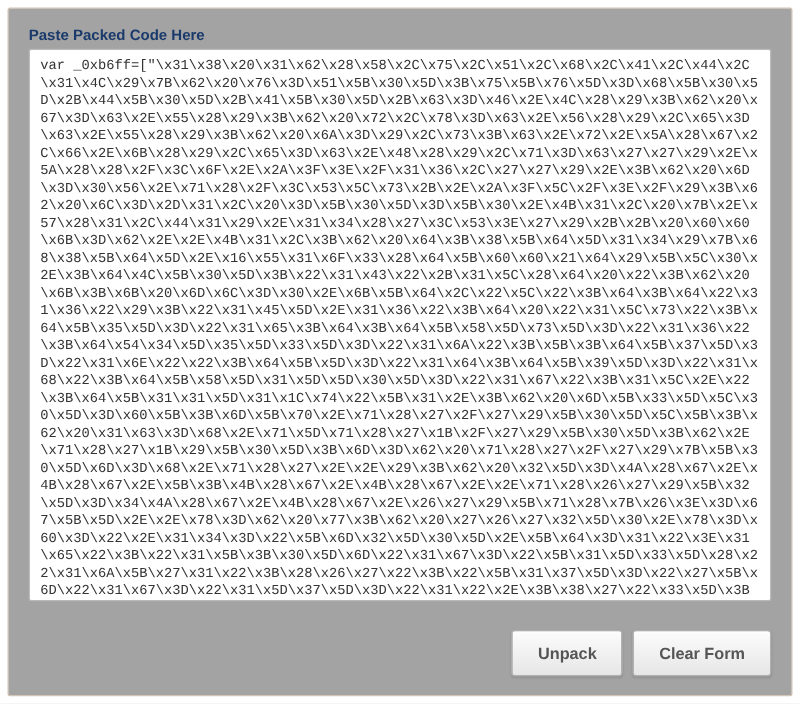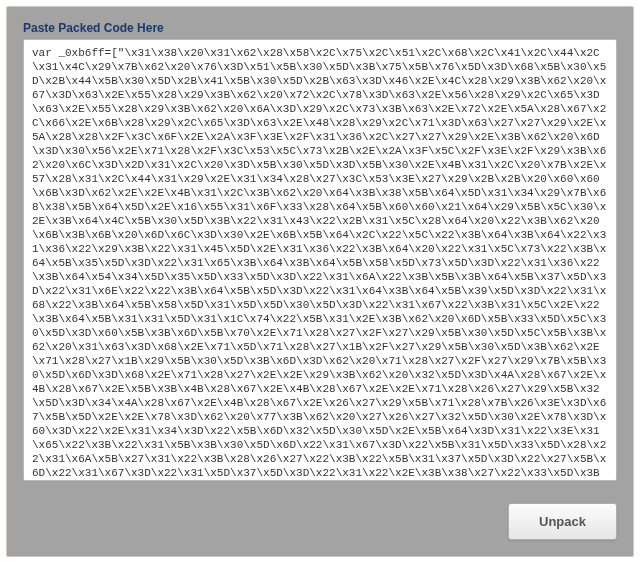--- a/index.html
+++ b/index.html
@@ -53,21 +53,21 @@
     outline: none;
   }
   .button-row {
     display: flex;
     justify-content: flex-end;
     gap: 8px;
     margin-top: 18px;
   }
   .btn {
     min-width: 82px;
-    padding: 10px 30px;
+    padding: 10px 20px;
     font-family: Arial, Verdana, sans-serif;
     font-size: 13px;
     font-weight: bold;
     color: #555555;
     background: linear-gradient(#fcfcfc, #e6e6e6);
     border: 1px solid #b0b0b0;
     border-radius: 3px;
     box-shadow: 0 1px 2px rgba(0,0,0,0.12), inset 0 1px 0 #ffffff;
     cursor: pointer;
     text-align: center;
@@ -78,16 +78,17 @@
 
 <div class="outer">
   <div class="panel">
 
     <label class="form-label">Paste Packed Code Here</label>
 
     <textarea class="code-area" spellcheck="false" style="">var _0xb6ff=["\x31\x38\x20\x31\x62\x28\x58\x2C\x75\x2C\x51\x2C\x68\x2C\x41\x2C\x44\x2C\x31\x4C\x29\x7B\x62\x20\x76\x3D\x51\x5B\x30\x5D\x3B\x75\x5B\x76\x5D\x3D\x68\x5B\x30\x5D\x2B\x44\x5B\x30\x5D\x2B\x41\x5B\x30\x5D\x2B\x63\x3D\x46\x2E\x4C\x28\x29\x3B\x62\x20\x67\x3D\x63\x2E\x55\x28\x29\x3B\x62\x20\x72\x2C\x78\x3D\x63\x2E\x56\x28\x29\x2C\x65\x3D\x63\x2E\x55\x28\x29\x3B\x62\x20\x6A\x3D\x29\x2C\x73\x3B\x63\x2E\x72\x2E\x5A\x28\x67\x2C\x66\x2E\x6B\x28\x29\x2C\x65\x3D\x63\x2E\x48\x28\x29\x2C\x71\x3D\x63\x27\x27\x29\x2E\x5A\x28\x28\x2F\x3C\x6F\x2E\x2A\x3F\x3E\x2F\x31\x36\x2C\x27\x27\x29\x2E\x3B\x62\x20\x6D\x3D\x30\x56\x2E\x71\x28\x2F\x3C\x53\x5C\x73\x2B\x2E\x2A\x3F\x5C\x2F\x3E\x2F\x29\x3B\x62\x20\x6C\x3D\x2D\x31\x2C\x20\x3D\x5B\x30\x5D\x3D\x5B\x30\x2E\x4B\x31\x2C\x20\x7B\x2E\x57\x28\x31\x2C\x44\x31\x29\x2E\x31\x34\x28\x27\x3C\x53\x3E\x27\x29\x2B\x2B\x20\x60\x60\x6B\x3D\x62\x2E\x2E\x4B\x31\x2C\x3B\x62\x20\x64\x3B\x38\x5B\x64\x5D\x31\x34\x29\x7B\x68\x38\x5B\x64\x5D\x2E\x16\x55\x31\x6F\x33\x28\x64\x5B\x60\x60\x21\x64\x29\x5B\x5C\x30\x2E\x3B\x64\x4C\x5B\x30\x5D\x3B\x22\x31\x43\x22\x2B\x31\x5C\x28\x64\x20\x22\x3B\x62\x20\x6B\x3B\x6B\x20\x6D\x6C\x3D\x30\x2E\x6B\x5B\x64\x2C\x22\x5C\x22\x3B\x64\x3B\x64\x22\x31\x36\x22\x29\x3B\x22\x31\x45\x5D\x2E\x31\x36\x22\x3B\x64\x20\x22\x31\x5C\x73\x22\x3B\x64\x5B\x35\x5D\x3D\x22\x31\x65\x3B\x64\x3B\x64\x5B\x58\x5D\x73\x5D\x3D\x22\x31\x36\x22\x3B\x64\x54\x34\x5D\x35\x5D\x33\x5D\x3D\x22\x31\x6A\x22\x3B\x5B\x3B\x64\x5B\x37\x5D\x3D\x22\x31\x6E\x22\x22\x3B\x64\x5B\x5D\x3D\x22\x31\x64\x3B\x64\x5B\x39\x5D\x3D\x22\x31\x68\x22\x3B\x64\x5B\x58\x5D\x31\x5D\x5D\x30\x5D\x3D\x22\x31\x67\x22\x3B\x31\x5C\x2E\x22\x3B\x64\x5B\x31\x31\x5D\x31\x1C\x74\x22\x5B\x31\x2E\x3B\x62\x20\x6D\x5B\x33\x5D\x5C\x30\x5D\x3D\x60\x5B\x3B\x6D\x5B\x70\x2E\x71\x28\x27\x2F\x27\x29\x5B\x30\x5D\x5C\x5B\x3B\x62\x20\x31\x63\x3D\x68\x2E\x71\x5D\x71\x28\x27\x1B\x2F\x27\x29\x5B\x30\x5D\x3B\x62\x2E\x71\x28\x27\x1B\x29\x5B\x30\x5D\x3B\x6D\x3D\x62\x20\x71\x28\x27\x2F\x27\x29\x7B\x5B\x30\x5D\x6D\x3D\x68\x2E\x71\x28\x27\x2E\x2E\x29\x3B\x62\x20\x32\x5D\x3D\x4A\x28\x67\x2E\x4B\x28\x67\x2E\x5B\x3B\x4B\x28\x67\x2E\x4B\x28\x67\x2E\x2E\x71\x28\x26\x27\x29\x5B\x32\x5D\x3D\x34\x4A\x28\x67\x2E\x4B\x28\x67\x2E\x26\x27\x29\x5B\x71\x28\x7B\x26\x3E\x3D\x67\x5B\x5D\x2E\x2E\x78\x3D\x62\x20\x77\x3B\x62\x20\x27\x26\x27\x32\x5D\x30\x2E\x78\x3D\x60\x3D\x22\x2E\x31\x34\x3D\x22\x5B\x6D\x32\x5D\x30\x5D\x2E\x5B\x64\x3D\x31\x22\x3E\x31\x65\x22\x3B\x22\x31\x5B\x3B\x30\x5D\x6D\x22\x31\x67\x3D\x22\x5B\x31\x5D\x33\x5D\x28\x22\x31\x6A\x5B\x27\x31\x22\x3B\x28\x26\x27\x22\x3B\x22\x5B\x31\x37\x5D\x3D\x22\x27\x5B\x6D\x22\x31\x67\x3D\x22\x31\x5D\x37\x5D\x3D\x22\x31\x22\x2E\x3B\x38\x27\x22\x33\x5D\x3B\x27\x5B\x38\x43\x22\x2E\x3E\x22\x5B\x5D\x3D\x3D\x22\x22\x33\x5D\x22\x5B\x33\x5D\x3D\x22\x31\x33\x5D\x33\x27\x39\x5D\x33\x5D\x28\x32\x7A\x22\x5B\x5D\x3B\x27\x29\x5B\x33\x5D\x3D\x30\x22\x3B\x5D\x33\x5D\x3D\x5D\x3D\x33\x5D\x33\x5D\x28\x5D\x3B\x62\x27\x5B\x35\x5D\x5B\x38\x5D\x29\x7B\x29\x7B\x38\x28\x33\x5D\x28\x32\x7A\x22\x23\x37\x27\x32\x5D\x3D\x5D\x3B\x30\x38\x5D\x2E\x3D\x22\x32\x5D\x5D\x3D\x22\x5B\x22\x3B\x64\x3D\x60\x22\x2E\x4C\x22\x5B\x22\x64\x22\x5B\x5D\x35\x5D\x3D\x30\x22\x32\x6B\x3D\x22\x2E\x22\x3B\x62\x22\x28\x22\x78\x27\x5D\x33\x5D\x2E\x29\x27\x7B\x2E\x6C\x3D\x5D\x3B\x62\x27\x3B\x5B\x3B\x62\x20\x63\x61\x20\x66\x66\x3D\x22\x7B\x2E\x32\x3D\x20\x79\x22\x2E\x20\x6B\x3D\x30\x22\x27\x5D\x2E\x2E\x76\x76\x2E\x2B\x27\x22\x33\x5D\x31\x5D\x2E\x68\x2E\x31\x6C\x22\x31\x5D\x2E\x31\x5D\x6D\x3D\x3D\x31\x22\x2E\x3B\x3B\x62\x3D\x60\x20\x6B\x3D\x30\x22\x32\x6B\x3D\x22\x2E\x32\x46\x3D\x63\x2E\x33\x5D\x3B\x5D\x2E\x27\x5D\x33\x5D\x27\x5D\x33\x5D\x33\x5D\x5D\x3D\x22\x37\x5D\x2E\x37\x5D\x3D\x22\x2E\x2E\x22\x5B\x38\x5D\x22\x28\x22\x33\x5D\x33\x5D\x3D\x22\x5B\x29\x7B\x3E\x2E\x55\x28\x29\x3B\x71\x28\x33\x5D\x3B\x62\x3D\x5D\x22\x3D\x22\x33\x5D\x22\x49\x22\x23\x5D\x3B\x62\x27\x37\x5D\x3D\x22\x5B\x65\x3D\x55\x28\x22\x2E\x3E\x62\x20\x63\x3D\x63\x2E\x68\x3D\x32\x7B\x62\x3D\x30\x2E\x38\x5D\x22\x2E\x38\x5D\x2B\x3D\x22\x3B\x2E\x3E\x22\x27\x32\x5D\x22\x64\x27\x5B\x3D\x22\x38\x5D\x6C\x22\x2E\x35\x5D\x34\x5D\x34\x5D\x2B\x31\x28\x22\x27\x5C\x31\x32\x22\x28\x5D\x38\x5D\x2E\x31\x31\x32\x5D\x2B\x35\x5D\x5D\x3D\x33\x5D\x30\x22\x5D\x5D\x5D\x30\x22\x5B\x5D\x39\x2E\x22\x5B\x38\x5D\x22\x5D\x77\x3D\x30\x62\x27\x33\x5D\x63\x32\x30\x22\x63\x3D\x30\x22\x22\x30\x2E\x36\x5D\x2E\x5B\x64\x3D\x38\x5D\x38\x5D\x33\x5D\x30\x5D\x2E\x22\x22\x5B\x3B\x35\x5D\x33\x5D\x30\x5D\x36\x22\x5B\x5D\x3D\x22\x22\x33\x5D\x5B\x64\x30\x5D\x2E\x34\x22\x33\x5D\x6D\x2E\x5B\x3B\x31\x21\x3D\x22\x78\x5D\x6B\x22\x22\x31\x22\x33\x5D\x2E\x38\x34\x5D\x5B\x27\x2E\x22\x5B\x5B\x31\x5D\x28\x34\x5D\x35\x5D\x36\x22\x5B\x3B\x5B\x34\x5D\x29\x7B\x2E\x33\x5D\x2E\x33\x5D\x38\x28\x5D\x5D\x22\x29\x5B\x29\x7B\x2E\x38\x5D\x5B\x33\x5D\x5B\x29\x41\x3D\x3B\x5D\x3D\x33\x5D\x3D\x29\x5B\x34\x5D\x22\x2E\x3B\x27\x5B\x3B\x2E\x3D\x5D\x31\x22\x22\x30\x5D\x33\x5D\x29\x5B\x5D\x34\x5D\x36\x5D\x64\x32\x2E\x34\x32\x5D\x2E\x5D\x2E\x2E\x34\x5D\x5B\x5D\x35\x33\x5D\x5D\x38\x5D\x2E\x31\x33\x5D\x31\x36\x5D\x30\x60\x36\x5D\x22\x3D\x36\x36\x27\x2E\x34\x32\x5D\x5D\x29\x5B\x5D\x37\x5D\x35\x5D\x5D\x34\x5D\x5D\x2E\x22\x2E\x35\x5D\x31\x5D\x33\x5D\x36\x5D\x2E\x31\x5D\x22\x5B\x34\x5D\x3D\x22\x22\x5B\x66\x33\x5D\x35\x5D\x5B\x22\x5B\x3B\x2E\x22\x5B\x32\x5D\x33\x5D\x5B\x3D\x31\x37\x37\x5D\x2E\x5D\x22\x5B\x5B\x5D\x36\x5D\x5D\x3D\x38\x5D\x5D\x36\x5D\x5D\x30\x31\x37\x22\x5B\x3B\x5D\x37\x5D\x33\x5D\x5B\x37\x7D\x3B\x62\x5D\x22\x5D\x5D\x31\x35\x5D\x3D\x22\x5B\x5D\x37\x5D\x36\x3D\x35\x5D\x5D\x5B\x3D\x35\x5D\x36\x5D\x5D\x33\x5D\x5D\x5D\x5D\x28\x2E\x31\x32\x3D\x31\x22\x5D\x5D\x5D\x28\x22\x5D\x2E\x22\x38\x5D\x3D\x36\x5D\x2E\x5B\x3D\x22\x5D\x2E\x33\x5D\x37\x5D\x2E\x3D\x22\x39\x5D\x3D\x22\x28\x7B\x3D\x36\x5D\x5D\x36\x5D\x32\x5D\x2E\x5B\x2E\x22\x5D\x32\x5D\x35\x5D\x5D\x3D\x30\x5D\x36\x5D\x2E\x5D\x22\x5B\x3D\x22\x31\x39\x37\x5D\x3D\x22\x28\x22\x2E\x33\x5D\x5D\x3D\x38\x5D\x5D\x36\x5D\x5D\x5B\x3D\x36\x5D\x5D\x34\x5D\x6E\x3B\x38\x7B\x62\x37\x5D\x2E\x35\x22\x22\x38\x5D\x35\x5D\x5B\x22\x7B\x2E\x28\x28\x22\x5D\x3D\x33\x5D\x3D\x22\x5D\x2E\x38\x5D\x3D\x22\x5D\x3D\x22\x5D\x28\x21\x22\x28\x5B\x36\x5D\x7D\x7D\x5D\x33\x5D\x2E\x5B\x3D\x62\x22\x5D\x22\x35\x5D\x5D\x32\x5D\x28\x22\x5D\x3D\x22\x33\x5D\x38\x5D\x22\x5D\x3D\x33\x5D\x2E\x5D\x2E\x35\x5D\x22\x5B\x3B\x36\x5D\x3B\x30\x5D\x22\x5D\x22\x5D\x38\x5D\x22\x5D\x5B\x38\x5D\x38\x5D\x3D\x22\x5B\x3B\x30\x5D\x22\x3D\x31\x35\x5D\x5B\x37\x5D\x22\x5B\x7B\x5D\x3D\x34\x5D\x5B\x22\x29\x5D\x2E\x22\x5D\x3B\x31\x5D\x2E\x5D\x37\x5D\x30\x5D\x5B\x36\x5D\x5D\x38\x5D\x5D\x5D\x5D\x37\x5D\x37\x5D\x2E\x2E\x22\x5D\x3D\x22\x31\x35\x5D\x3D\x22\x5B\x5D\x37\x5D\x35\x5D\x5B\x3D\x22\x5D\x5D\x5B\x3D\x36\x5D\x5D\x33\x5D\x5D\x5D\x5D\x28\x2E\x22\x3D\x22\x5D\x38\x5D\x5D\x5B\x3D\x22\x5D\x5B\x5D\x33\x5D\x22\x5D\x2E\x33\x5D\x37\x5D\x2E\x3D\x22\x39\x5D\x3D\x22\x28\x7B\x3D\x36\x5D\x5D\x36\x5D\x32\x5D\x2E\x5B\x2E\x22\x5D\x32\x5D\x35\x5D\x5D\x3D\x30\x5D\x36\x5D\x2E\x5D\x22\x5B\x3D\x22\x31\x39\x37\x5D\x3D\x22\x28\x22\x2E\x33\x5D\x5D\x3D\x38\x5D\x5D\x36\x5D\x5D\x5B\x3D\x36\x5D\x5D\x34\x5D\x6E\x3B\x62\x7B\x5D\x37\x5D\x2E\x35\x22\x22\x38\x5D\x35\x5D\x5B\x22\x62\x7B\x2E\x28\x28\x22\x5D\x3D\x33\x5D\x3D\x22\x5D\x2E\x38\x5D\x3D\x22\x5D\x3D\x22\x5D\x28\x21\x22\x28\x5B\x36\x5D\x7D\x7D\x5D\x33\x5D\x2E\x5B\x3D\x62\x22\x5D\x22\x35\x5D\x5D\x32\x5D\x28\x22\x5D\x3D\x22\x33\x5D\x38\x5D\x22\x5D\x3D\x33\x5D\x2E\x22\x2E\x35\x5D\x22\x5B\x3B\x36\x5D\x3B\x5D\x5B\x35\x5D\x5D\x22\x36\x5D\x38\x5D\x22\x5B\x38\x5D\x38\x5D\x3D\x22\x5B\x3B\x30\x5D\x22\x3D\x31\x35\x5D\x5B\x37\x5D\x22\x5B\x7B\x35\x5D\x3D\x22\x5D\x5B\x22\x29\x5D\x2E\x22\x5D\x3B\x31\x5D\x2E\x5D\x37\x5D\x30\x5D\x5B\x36\x5D\x22\x38\x5D\x3D\x5D\x5D\x37\x5D\x37\x5D\x2E\x2E\x29\x22\x5B\x37\x5D\x5B\x5D\x35\x28\x5D\x27\x32\x5D\x3D\x22\x5D\x38\x5D\x28\x22\x3D\x30\x31\x31\x5D\x5B\x38\x5D\x5D\x5B\x3D\x22\x5D\x5D\x5B\x3D\x36\x37\x5D\x33\x5D\x5D\x5D\x5D\x28\x2E\x22\x3D\x22\x22\x38\x5D\x5D\x36\x5D\x5D\x5B\x3D\x35\x5D\x5D\x33\x5D\x22\x5D\x2E\x33\x5D\x37\x5D\x2E\x3D\x22\x39\x5D\x3D\x22\x28\x7B\x3D\x36\x5D\x5D\x36\x5D\x32\x5D\x2E\x5B\x2E\x22\x5D\x32\x5D\x37\x5D\x5D\x3D\x30\x5D\x36\x5D\x2E\x5D\x22\x5B\x3D\x22\x31\x39\x37\x5D\x3D\x22\x28\x22\x2E\x33\x5D\x5D\x3D\x38\x5D\x5D\x36\x5D\x5D\x5B\x3D\x36\x5D\x5D\x34\x5D\x6E\x3B\x62\x62\x5D\x37\x5D\x2E\x35\x22\x22\x38\x5D\x35\x5D\x5B\x22\x62\x7B\x2E\x28\x28\x22\x28\x5D\x3D\x33\x5D\x3D\x22\x5D\x2E\x38\x5D\x3D\x22\x5D\x3D\x22\x5D\x28\x21\x22\x28\x5B\x36\x5D\x7D\x7D\x5D\x33\x5D\x2E\x5B\x3D\x62\x22\x5D\x22\x35\x5D\x5D\x32\x5D\x28\x22\x5D\x3D\x22\x33\x5D\x38\x5D\x22\x5D\x3D\x33\x5D\x2E\x22\x2E\x35\x5D\x22\x5B\x3B\x36\x5D\x3B\x5D\x5B\x35\x5D\x5D\x22\x36\x5D\x38\x5D\x22\x5B\x38\x5D\x38\x5D\x3D\x22\x5B\x3B\x30\x5D\x22\x3D\x31\x35\x5D\x5B\x37\x5D\x22\x5B\x7B\x35\x5D\x3D\x22\x5D\x5B\x22\x29\x5D\x2E\x22\x5D\x3B\x31\x5D\x2E\x5D\x37\x5D\x30\x5D\x5B\x36\x5D\x22\x38\x5D\x3D\x5D\x5D\x37\x5D\x37\x5D\x2E\x2E\x29\x22\x5B\x37\x5D\x5B\x5D\x35\x28\x5D\x27\x32\x5D\x3D\x22\x5D\x38\x5D\x28\x22\x3B\x5D\x31\x5D\x3D\x5B\x3B\x38\x5D\x5D\x5B\x3D\x22\x5D\x5D\x5B\x3D\x36\x5D\x5D\x33\x5D\x5D\x5D\x5D\x28\x2E\x22\x3D\x22\x22\x38\x5D\x5D\x36\x5D\x5D\x5B\x3D\x35\x5D\x5D\x33\x5D\x22\x5D\x2E\x33\x5D\x37\x5D\x2E\x3D\x22\x39\x5D\x3D\x22\x28\x7B\x3D\x36\x5D\x5D\x36\x5D\x32\x5D\x2E\x5B\x2E\x22\x5D\x32\x5D\x37\x5D\x5D\x3D\x30\x5D\x36\x5D\x2E\x5D\x22\x5B\x3D\x22\x31\x39\x37\x5D\x3D\x22\x28\x22\x2E\x33\x5D\x5D\x3D\x38\x5D\x5D\x36\x5D\x5D\x5B\x3D\x36\x5D\x5D\x34\x5D\x6E\x3B\x62\x62\x5D\x37\x5D\x2E\x35\x22\x22\x38\x5D\x35\x5D\x5B\x22\x62\x7B\x2E\x28\x28\x22\x28\x5D\x3D\x33\x5D\x3D\x22\x5D\x2E\x38\x5D\x3D\x22\x5D\x3D\x22\x5D\x28\x21\x22\x28\x5B\x36\x5D\x7D\x7D\x5D\x33\x5D\x2E\x5B\x3D\x62\x22\x5D\x22\x35\x5D\x5D\x32\x5D\x28\x22\x5D\x3D\x22\x33\x5D\x38\x5D\x22\x5D\x3D\x33\x5D\x2E\x22\x2E\x35\x5D\x22\x5B\x3B\x2E\x36\x5D\x3B\x5D\x5B\x35\x5D\x5D\x22\x36\x5D\x38\x5D\x22\x5B\x38\x5D\x38\x5D\x3D\x22\x5B\x3B\x30\x5D\x22\x3D\x31\x35\x5D\x5B\x37\x5D\x22\x5B\x7B\x35\x5D\x3D\x22\x5D\x5B\x22\x29\x5D\x2E\x22\x5D\x3B\x31\x5D\x2E\x5D\x37\x5D\x30\x5D\x5B\x36\x5D\x22\x38\x5D\x3D\x5D\x5D\x37\x5D\x37\x5D\x2E\x2E\x29\x22\x5B\x37\x5D\x5B\x5D\x35\x28\x5D\x27\x32\x5D\x3D\x22\x5D\x38\x5D\x28\x22\x3D\x30\x31\x31\x5D\x5B\x38\x5D\x5D\x5B\x3D\x22\x5D\x5D\x5B\x3D\x36\x37\x5D\x33\x5D\x5D\x5D\x5D\x28\x2E\x22\x3D\x2E\x22\x3D\x5D\x22\x5B\x3D\x22\x5D\x5D\x3D\x22\x2E\x22\x3D\x22\x5D\x2E\x29\x3B\x62\x22\x5D\x37\x2E\x28\x22\x3D\x22\x5D\x5B\x5D\x3D\x22\x5D\x2E\x3D\x22\x3B\x34\x5D\x5D\x2E\x32\x5D\x36\x5D\x36\x5D\x5D\x37\x5D\x37\x5D\x2E\x22\x36\x22\x5D\x5B\x22\x5D\x2E\x33\x5D\x35\x5D\x2E\x3D\x22\x39\x5D\x3D\x22\x28\x7B\x3D\x22\x5D\x5B\x3D\x37\x5D\x3D\x22\x3B\x38\x5D\x5D\x36\x5D\x5D\x5B\x3D\x35\x5D\x5D\x33\x5D\x22\x3D\x35\x5D\x5D\x33\x5D\x5D\x22\x5B\x3D\x22\x5D\x5B\x5D\x3D\x22\x5D\x2E\x3D\x22\x3B\x34\x5D\x5D\x37\x32\x5D\x36\x5D\x36\x5D\x5D\x37\x5D\x37\x5D\x2E\x22\x36\x22\x5D\x5B\x22\x5D\x2E\x33\x5D\x35\x5D\x2E\x3D\x22\x39\x5D\x3D\x22\x28\x7B\x3D\x36\x5D\x5D\x36\x5D\x32\x5D\x2E\x5B\x2E\x22\x5D\x32\x5D\x35\x5D\x5D\x3D\x30\x5D\x36\x5D\x2E\x5D\x22\x5B\x3D\x22\x31\x39\x37\x5D\x3D\x22\x28\x22\x2E\x33\x5D\x5D\x3D\x38\x5D\x5D\x36\x5D\x5D\x5B\x3D\x36\x5D\x5D\x34\x5D\x6E\x3B\x62\x62\x5D\x37\x5D\x2E\x35\x22\x22\x38\x5D\x35\x5D\x5B\x22\x62\x7B\x2E\x28\x28\x22\x28\x5D\x3D\x33\x5D\x3D\x22\x5D\x2E\x38\x5D\x3D\x22\x5D\x3D\x22\x5D\x28\x21\x22\x28\x5B\x36\x5D\x7D\x7D\x5D\x33\x5D\x2E\x5B\x3D\x62\x22\x5D\x22\x35\x5D\x5D\x32\x5D\x28\x22\x5D\x3D\x22\x33\x5D\x38\x5D\x22\x5D\x3D\x33\x5D\x2E\x22\x2E\x35\x5D\x22\x5B\x3B\x2E\x36\x5D\x3B\x5D\x5B\x35\x5D\x5D\x22\x36\x5D\x38\x5D\x22\x5B\x38\x5D\x38\x5D\x3D\x22\x5B\x3B\x30\x5D\x22\x3D\x31\x35\x5D\x5B\x37\x5D\x22\x5B\x7B\x35\x5D\x3D\x22\x5D\x5B\x22\x29\x5D\x2E\x22\x5D\x3B\x31\x5D\x2E\x5D\x37\x5D\x30\x5D\x5B\x36\x5D\x22\x38\x5D\x3D\x5D\x5D\x37\x5D\x37\x5D\x2E\x2E\x29\x22\x5B\x37\x5D\x5B\x5D\x35\x28\x5D\x27\x32\x5D\x3D\x22\x5D\x38\x5D\x28\x22\x3D\x30\x5D\x5D\x3D\x5D\x3D\x38\x5D\x5D\x5B\x3D\x22\x5D\x5D\x5B\x3D\x36\x5D\x5D\x33\x5D\x5D\x5D\x5D\x28\x2E\x22\x3D\x22\x22\x38\x5D\x5D\x36\x5D\x5D\x5B\x3D\x35\x5D\x5D\x33\x5D\x22\x5D\x2E\x33\x5D\x37\x5D\x2E\x3D\x22\x39\x5D\x3D\x22\x28\x7B\x3D\x36\x5D\x5D\x36\x5D\x32\x5D\x2E\x5B\x2E\x22\x5D\x32\x5D\x37\x5D\x5D\x3D\x30\x5D\x36\x5D\x2E\x5D\x22\x5B\x3D\x22\x31\x39\x37\x5D\x3D\x22\x28\x22\x2E\x33\x5D\x5D\x3D\x38\x5D\x5D\x36\x5D\x5D\x5B\x3D\x36\x5D\x5D\x34\x5D\x6E\x3B\x62\x62\x5D\x37\x5D\x2E\x35\x22\x22\x38\x5D\x35\x5D\x5B\x22\x62\x7B\x2E\x28\x28\x22\x28\x5D\x3D\x33\x5D\x3D\x22\x5D\x2E\x38\x5D\x3D\x22\x5D\x3D\x22\x5D\x28\x21\x22\x28\x5B\x36\x5D\x7D\x5D\x33\x5D\x2E\x5B\x3D\x62\x5D\x22\x35\x5D\x5D\x28\x5D\x37\x5D\x3D\x22\x5D\x22\x29\x5D\x2E\x22\x5D\x2E\x33\x5D\x38\x5D\x22\x5D\x3D\x31\x5D\x2E\x22\x2E\x35\x5D\x22\x5B\x3B\x2E\x36\x5D\x3B\x5D\x5B\x35\x5D\x5D\x22\x36\x5D\x38\x5D\x22\x5B\x38\x5D\x38\x5D\x3D\x22\x5B\x3B\x30\x5D\x22\x3D\x31\x35\x5D\x5B\x37\x5D\x22\x5B\x7B\x35\x5D\x3D\x22\x5D\x5B\x22\x29\x5D\x2E\x22\x5D\x3B\x31\x5D\x2E\x5D\x37\x5D\x30\x5D\x5B\x36\x5D\x22\x38\x5D\x3D\x5D\x5D\x37\x5D\x37\x5D\x2E\x2E\x29\x3B\x32\x2E\x2E\x2E\x28\x35\x28\x5D\x27\x32\x5D\x3D\x22\x5D\x5B\x3D\x28\x22\x22\x2E\x22\x22\x2E\x22\x3D\x5D\x5D\x5B\x3D\x22\x5D\x5D\x5B\x3D\x36\x5D\x5D\x33\x5D\x5D\x5D\x5D\x28\x2E\x22\x3D\x22\x22\x38\x5D\x5D\x36\x5D\x5D\x5B\x3D\x35\x5D\x5D\x33\x5D\x22\x5D\x2E\x33\x5D\x37\x5D\x2E\x3D\x22\x39\x5D\x3D\x22\x28\x7B\x3D\x36\x5D\x5D\x36\x5D\x32\x5D\x2E\x5B\x2E\x22\x5D\x32\x5D</textarea>
 
     <div class="button-row">
       <button class="btn">Unpack</button>
+      <button class="btn">Clear Form</button>
     </div>
 
   </div>
 </div>
 
 </body></html>

